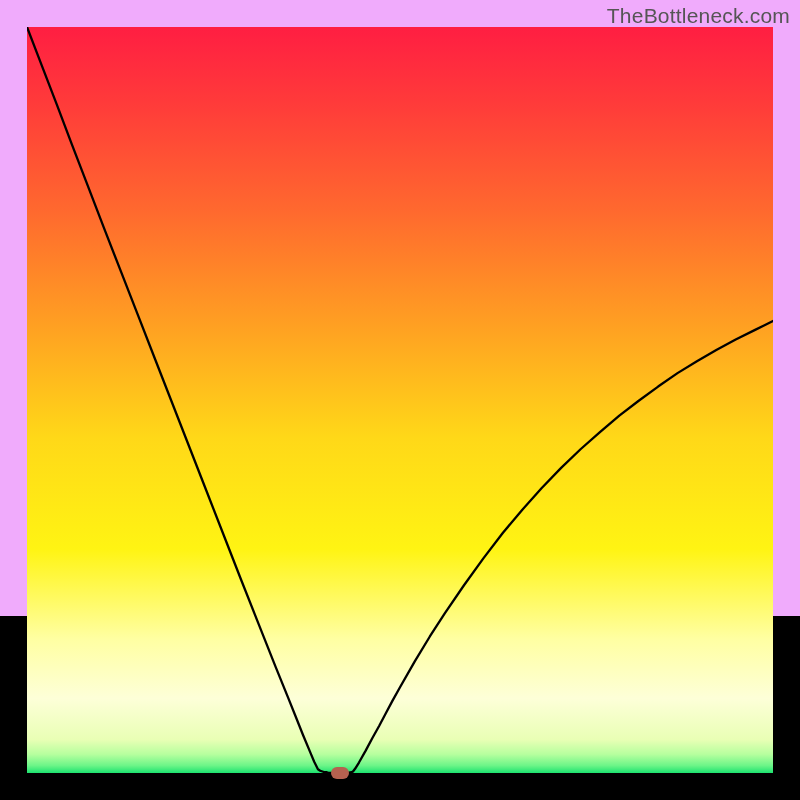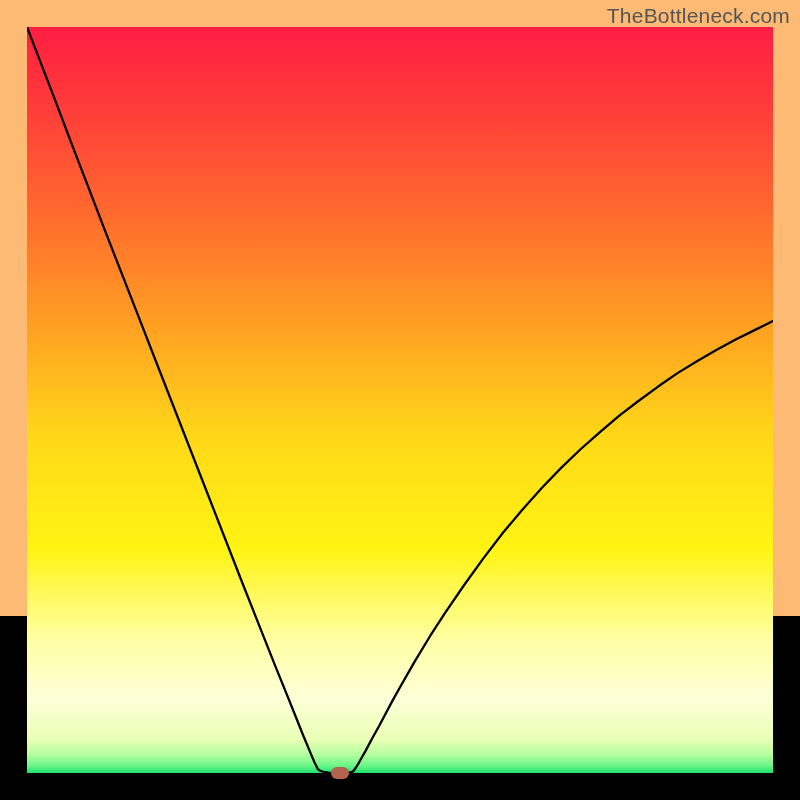--- a/index.html
+++ b/index.html
@@ -10,21 +10,21 @@
     overflow: hidden;
     background: #000;
     font-family: Arial, Helvetica, sans-serif;
   }
   .frame {
     position: absolute;
     left: 0;
     top: 0;
     width: 800px;
     height: 616px;
-    background: #fdba74;
+    background: #f0abfc;
   }
   .plot-area {
     position: absolute;
     left: 27px;
     top: 27px;
     width: 746px;
     height: 746px;
   }
   svg.grad {
     position: absolute;

